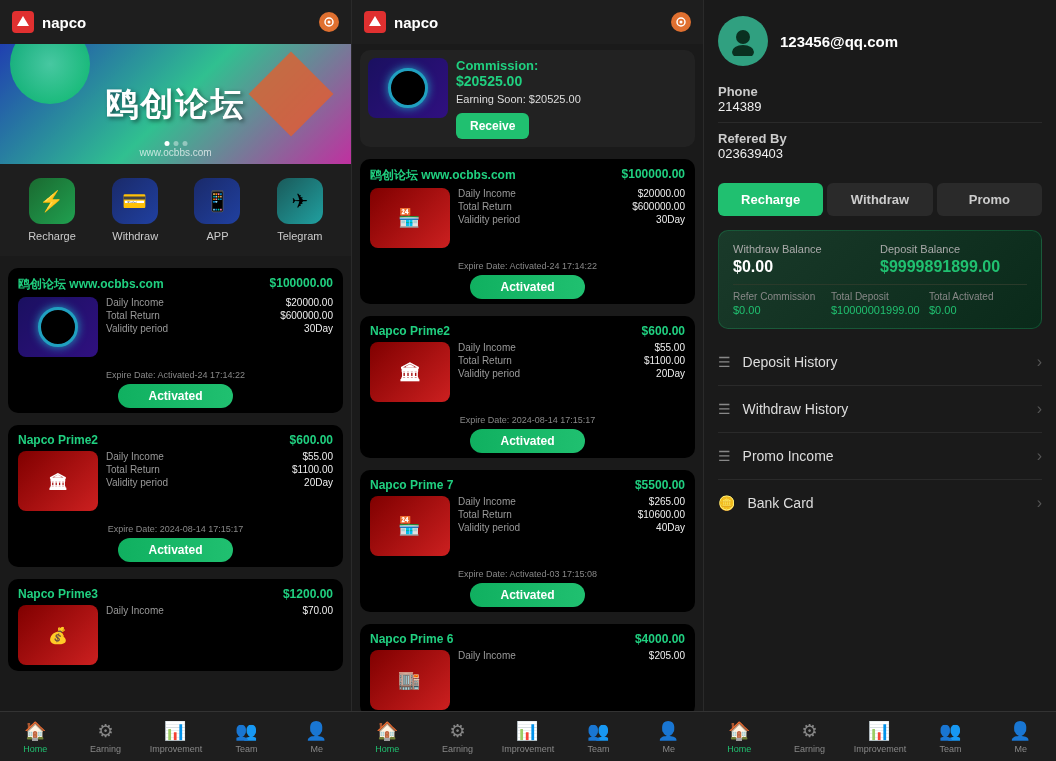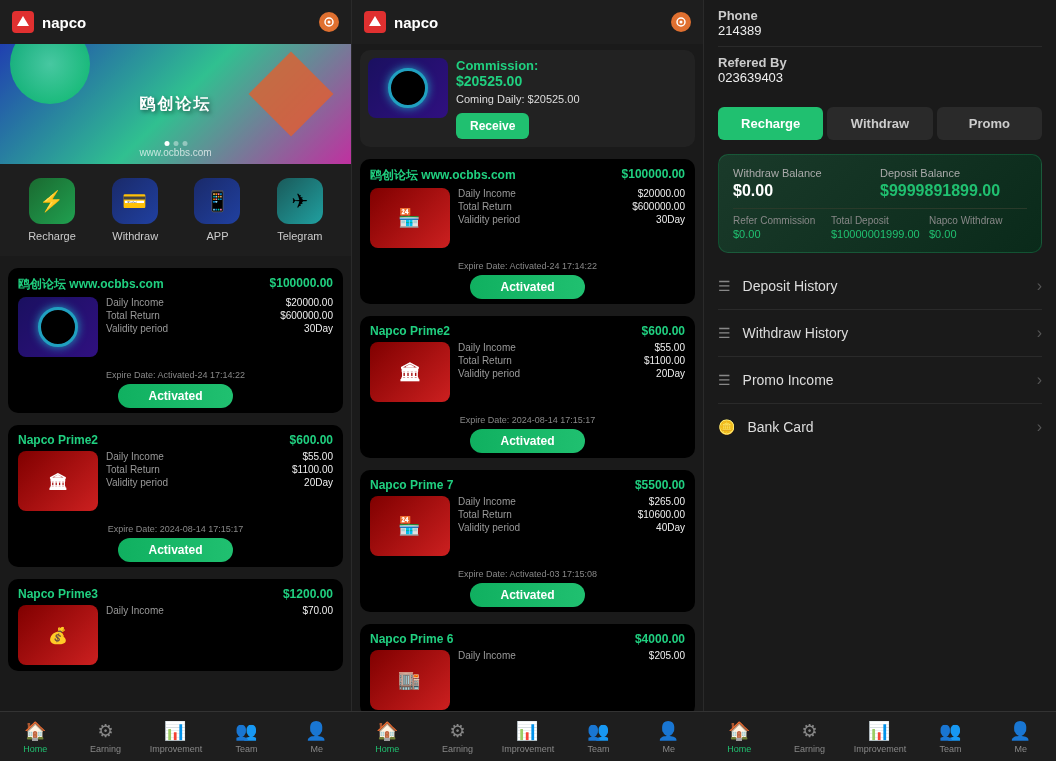--- a/index.html
+++ b/index.html
@@ -65,21 +65,21 @@
     .banner {
       width: 100%;
       height: 120px;
       background: linear-gradient(135deg, #2040b0 0%, #30c090 50%, #c030a0 100%);
       position: relative;
       overflow: hidden;
       display: flex; align-items: center; justify-content: center;
     }
     .banner-text-cn {
       color: white;
-      font-size: 16px;
+      font-size: 33px;
       font-weight: 900;
       text-shadow: 2px 2px 4px rgba(0,0,0,0.5);
       letter-spacing: 2px;
     }
     .banner-sub {
       position: absolute;
       bottom: 6px; left: 50%;
       transform: translateX(-50%);
       color: rgba(255,255,255,0.7);
       font-size: 10px;
@@ -556,21 +556,21 @@
           <div class="napco-thumb-inner"></div>
         </div>
         <div class="commission-info">
           <div style="display:flex; justify-content:space-between;">
             <div>
               <div class="commission-title">Commission:</div>
               <div class="commission-amount">$20525.00</div>
             </div>
           </div>
           <div class="commission-sub">
-            <span>Coming Daily:</span>
+            <span>Earning Soon:</span>
             <span>$20525.00</span>
           </div>
           <button class="receive-btn">Receive</button>
         </div>
       </div>
 
       <div class="product-card">
         <div class="product-title-row">
           <span>鸥创论坛 www.ocbbs.com</span>
           <span>$100000.00</span>
@@ -700,20 +700,29 @@
         <span class="nav-icon" style="color:#888;">👤</span>
         <span class="nav-label">Me</span>
       </div>
     </div>
   </div>
 </div>
 
 <div class="panel-wrapper" style="position:relative; width:352px; height:761px; overflow:hidden;">
   <div class="right-panel" style="width:352px; height:761px;">
 
+    <div class="profile-section">
+      <div class="avatar">
+        <svg width="30" height="30" viewBox="0 0 30 30">
+          <circle cx="15" cy="11" r="7" fill="#0a3020"></circle>
+          <ellipse cx="15" cy="26" rx="11" ry="7" fill="#0a3020"></ellipse>
+        </svg>
+      </div>
+      <span class="profile-email">123456@qq.com</span>
+    </div>
 
     <div class="info-table">
       <div class="info-row">
         <span class="info-label">Phone</span>
         <span class="info-value">214389</span>
       </div>
       <div class="info-row">
         <span class="info-label">Refered By</span>
         <span class="info-value">023639403</span>
       </div>
@@ -740,21 +749,21 @@
       <div class="balance-sub-row">
         <div class="balance-sub-col">
           <div class="balance-sub-label">Refer Commission</div>
           <div class="balance-sub-value">$0.00</div>
         </div>
         <div class="balance-sub-col">
           <div class="balance-sub-label">Total Deposit</div>
           <div class="balance-sub-value">$10000001999.00</div>
         </div>
         <div class="balance-sub-col">
-          <div class="balance-sub-label">Napco Withdraw</div>
+          <div class="balance-sub-label">Total Activated</div>
           <div class="balance-sub-value">$0.00</div>
         </div>
       </div>
     </div>
 
     <div class="menu-list">
       <div class="menu-item">
         <span class="menu-icon">☰</span>
         <span class="menu-label">Deposit History</span>
         <span class="menu-chevron">›</span>

